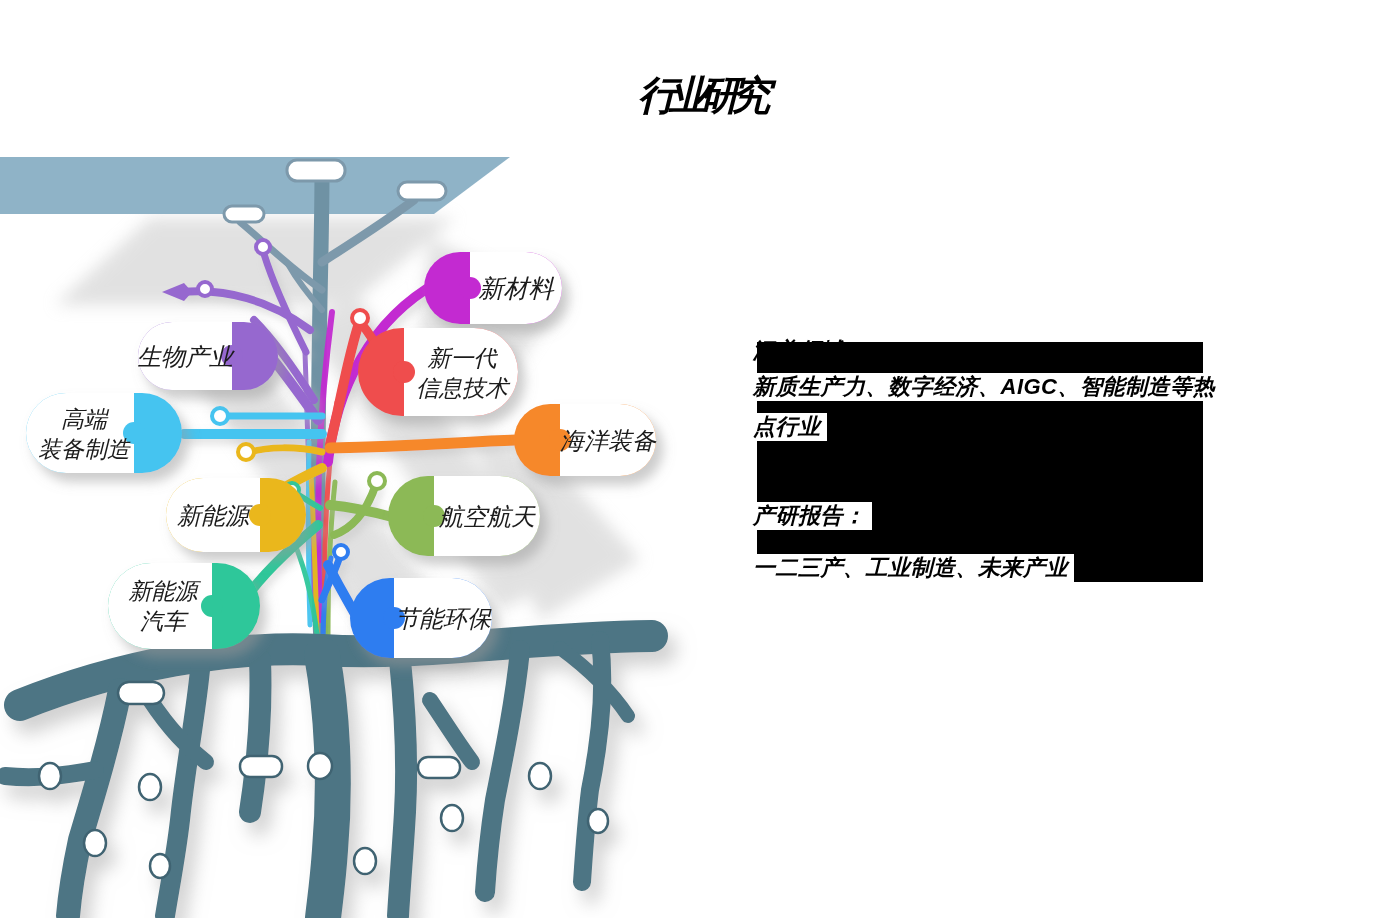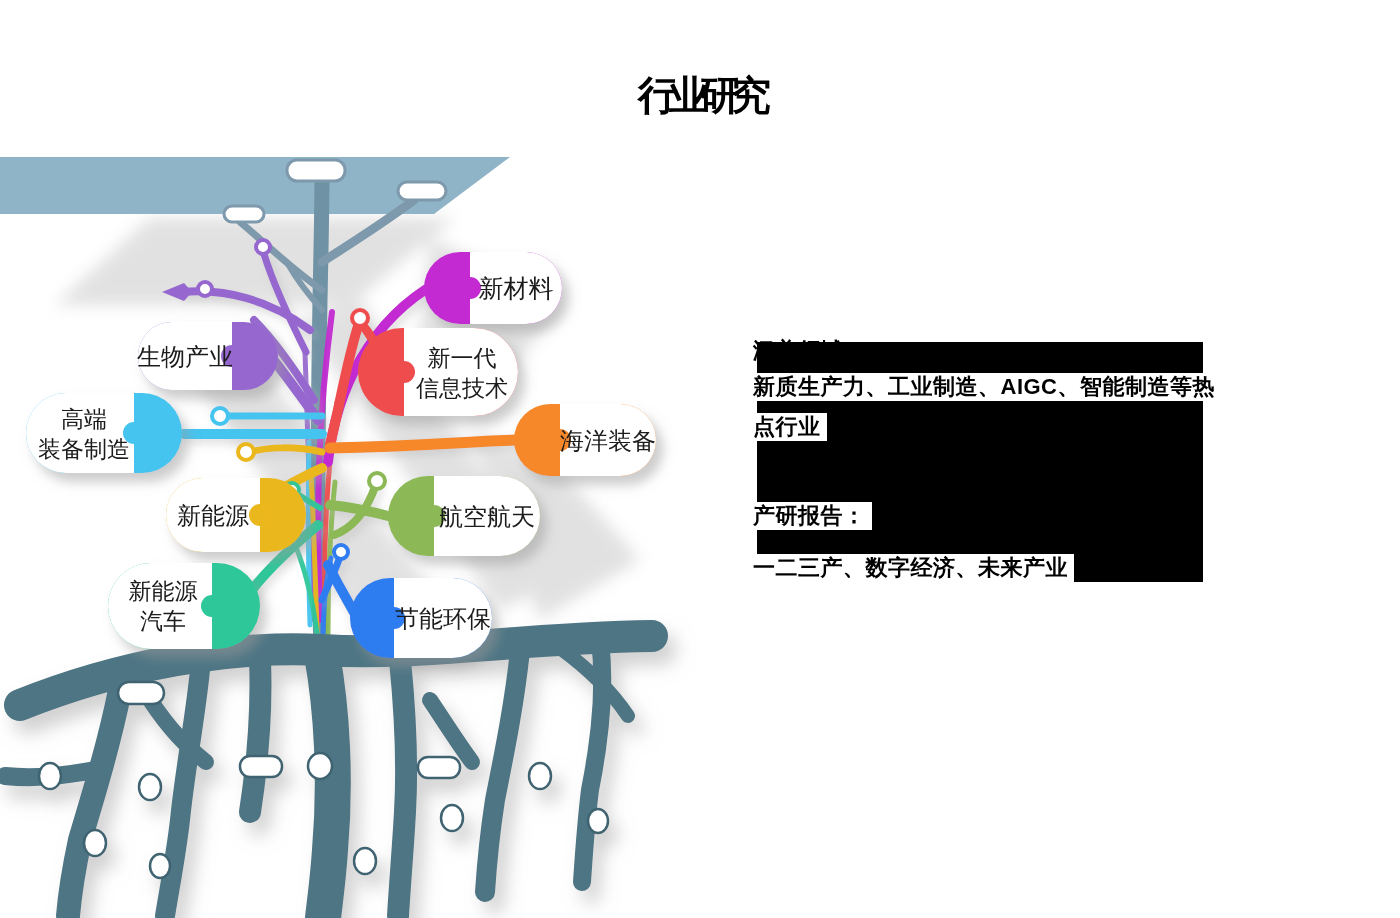--- a/index.html
+++ b/index.html
@@ -1,17 +1,17 @@
 <!DOCTYPE html>
 <html><head>
 <meta charset="utf-8">
 <style>
   html,body{margin:0;padding:0;background:#fff;}
   #stage{position:relative;width:1400px;height:918px;background:#fff;overflow:hidden;
-         font-family:"Liberation Sans","DejaVu Sans",sans-serif;}
+         font-family:"Liberation Sans","DejaVu Sans",sans-serif;font-style:italic;}
   #page-title{position:absolute;left:638px;top:68px;font-size:40px;font-weight:bold;
               color:#000;letter-spacing:-9px;padding-right:12px;white-space:nowrap;}
   #tree-svg{position:absolute;left:0;top:0;}
   .pill-text{font-family:"Liberation Serif","DejaVu Serif",serif;fill:#1b1b1b;}
   
   .panel-line{position:absolute;left:753px;white-space:nowrap;font-size:22px;line-height:22px;
               font-weight:700;letter-spacing:.5px;color:#000;font-family:"Liberation Sans",sans-serif;}
   .over-box{z-index:3;background:#fff;padding:3px 6px 3px 0;}
   .under-box{z-index:1;padding:3px 6px 3px 0;}
   #redaction-box{position:absolute;left:757px;top:342px;width:446px;height:240px;
@@ -213,19 +213,19 @@
       <text class="pill-text" x="443" y="627" font-size="24" text-anchor="middle">节能环保</text>
     </g>
   </svg>
 
   <div id="page-title">行业研究</div>
 
   <div class="panel-line under-box" style="top:337px;">涵盖领域：</div>
 
   <div id="redaction-box"></div>
 
-  <div class="panel-line over-box" style="top:373px;">新质生产力、工业制造、AIGC、智能制造等热</div>
+  <div class="panel-line over-box" style="top:373px;">新质生产力、数字经济、AIGC、智能制造等热</div>
   <div class="panel-line over-box" style="top:413px;">点行业</div>
 
   <div class="panel-line over-box" style="top:502px;">产研报告：</div>
-  <div class="panel-line over-box" style="top:554px;">一二三产、数字经济、未来产业</div>
+  <div class="panel-line over-box" style="top:554px;">一二三产、工业制造、未来产业</div>
 
 </div>
 
 </body></html>

